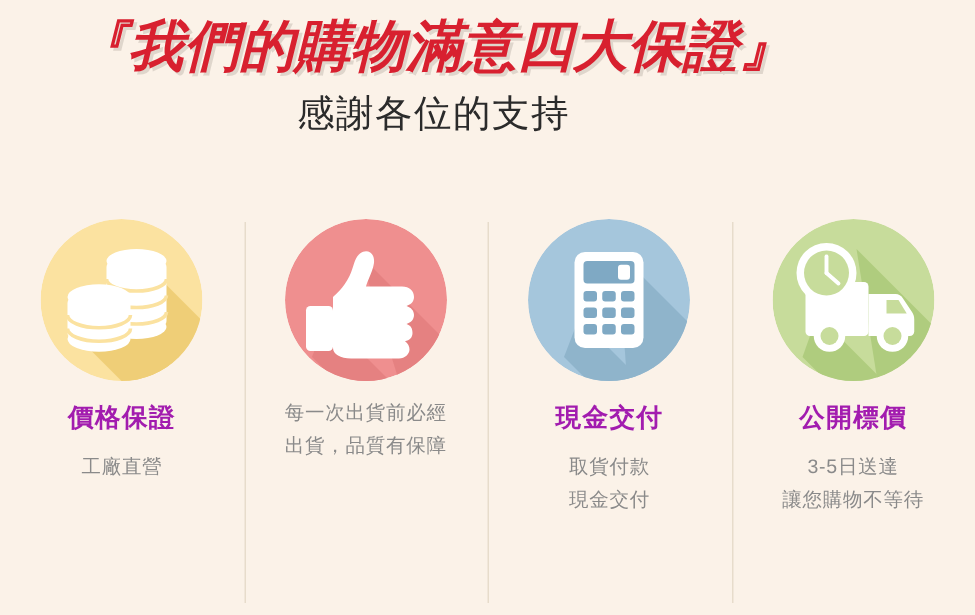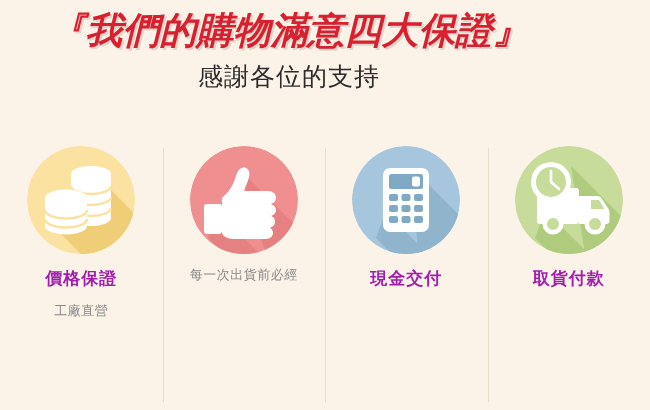--- a/index.html
+++ b/index.html
@@ -162,20 +162,21 @@
                    C82 83 83 85 83 87
                    C83 90 80 93 76 93
                    L44 93
                    C37 93 32 90 32 86
                    Z"></path>
         </g>
       </svg>
     </div>
     <div class="feature-lines">
       <div class="feature-line">每一次出貨前必經</div>
+      <div class="feature-line">出貨，品質有保障</div>
     </div>
   </div>
 
   <div class="feature">
     <div class="icon-circle">
       <svg width="108" height="108" viewBox="0 0 108 108">
         <circle cx="54" cy="54" r="54" fill="#A5C6DC"></circle>
         <path d="M60 22 L108 70 L108 108 L66 108 Z" fill="#8FB4CB"></path>
         <path d="M34 66 L76 108 L40 108 L24 92 Z" fill="#8FB4CB"></path>
         <rect x="31" y="22" width="46" height="64" rx="7" fill="#FFFFFF"></rect>
@@ -188,20 +189,24 @@
           <rect x="37" y="59" width="9" height="7" rx="2"></rect>
           <rect x="49.5" y="59" width="9" height="7" rx="2"></rect>
           <rect x="62" y="59" width="9" height="7" rx="2"></rect>
           <rect x="37" y="70" width="9" height="7" rx="2"></rect>
           <rect x="49.5" y="70" width="9" height="7" rx="2"></rect>
           <rect x="62" y="70" width="9" height="7" rx="2"></rect>
         </g>
       </svg>
     </div>
     <div class="feature-title">現金交付</div>
+    <div class="feature-lines">
+      <div class="feature-line">取貨付款</div>
+      <div class="feature-line">現金交付</div>
+    </div>
   </div>
 
   <div class="feature">
     <div class="icon-circle">
       <svg width="108" height="108" viewBox="0 0 108 108">
         <circle cx="54" cy="54" r="54" fill="#C7DC9B"></circle>
         <path d="M56 20 L108 72 L108 108 L70 108 Z" fill="#AFCC7E"></path>
         <path d="M30 64 L74 108 L36 108 L20 92 Z" fill="#AFCC7E"></path>
 
         <g fill="#FFFFFF">
@@ -216,18 +221,20 @@
         <circle cx="80" cy="78" r="6" fill="#C7DC9B"></circle>
 
         <circle cx="36" cy="36" r="20" fill="#FFFFFF"></circle>
         <circle cx="36" cy="36" r="15" fill="#C7DC9B"></circle>
         <g stroke="#FFFFFF" stroke-width="2.6" stroke-linecap="round">
           <line x1="36" y1="36" x2="36" y2="25"></line>
           <line x1="36" y1="36" x2="44" y2="43"></line>
         </g>
       </svg>
     </div>
-    <div class="feature-title">取貨付款</div>
-    <div class="feature-lines">
+    <div class="feature-title">公開標價</div>
+    <div class="feature-lines">
+      <div class="feature-line">3-5日送達</div>
+      <div class="feature-line">讓您購物不等待</div>
     </div>
   </div>
 
 </div>
 
 </body></html>

